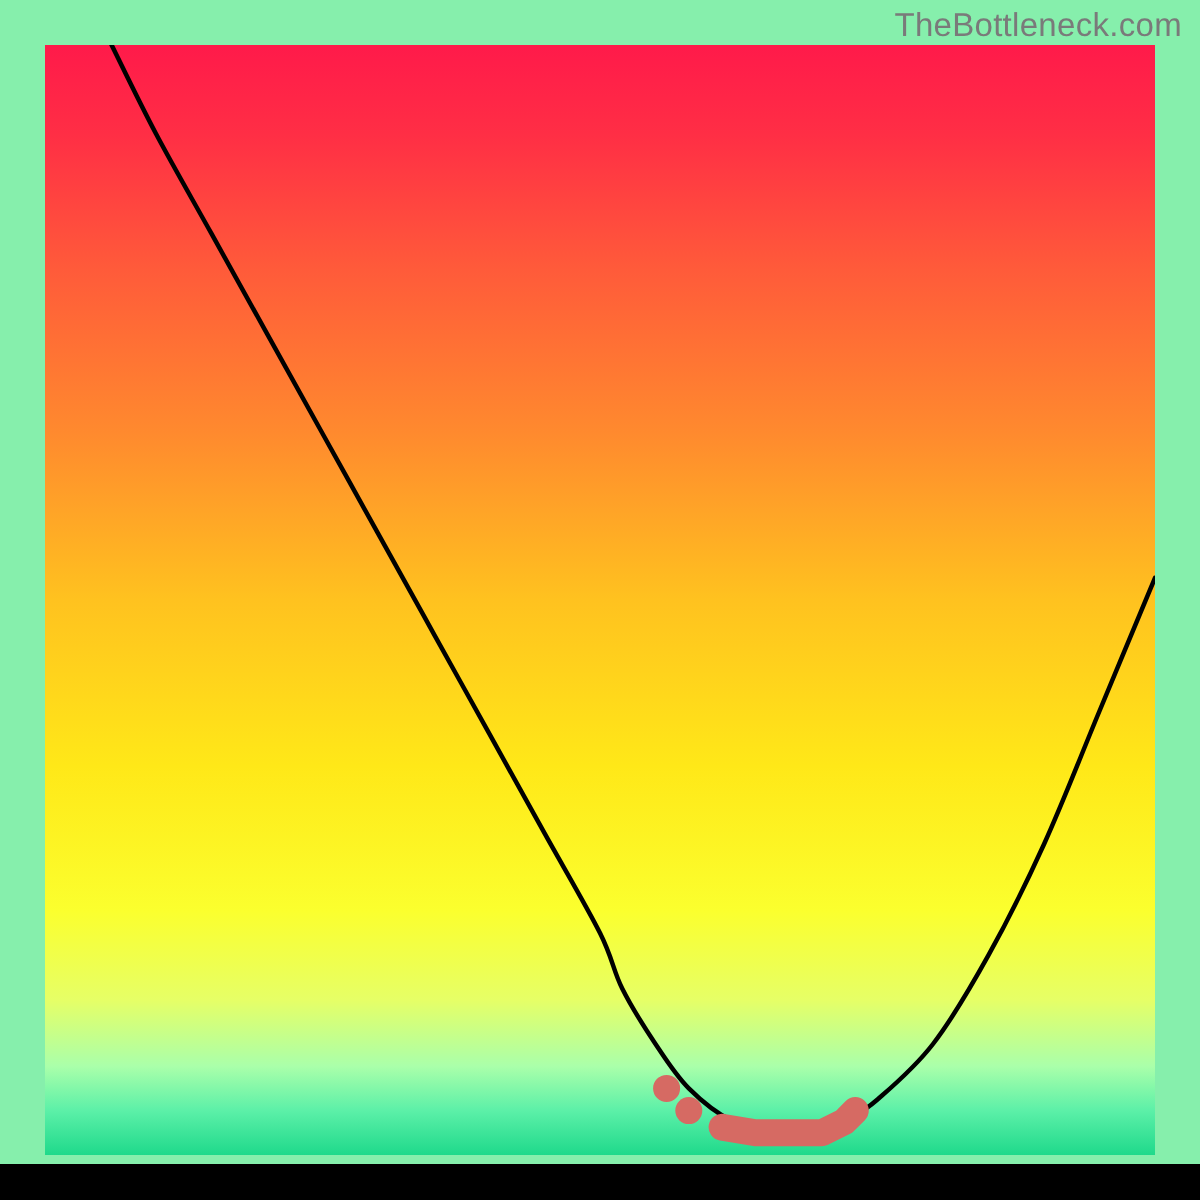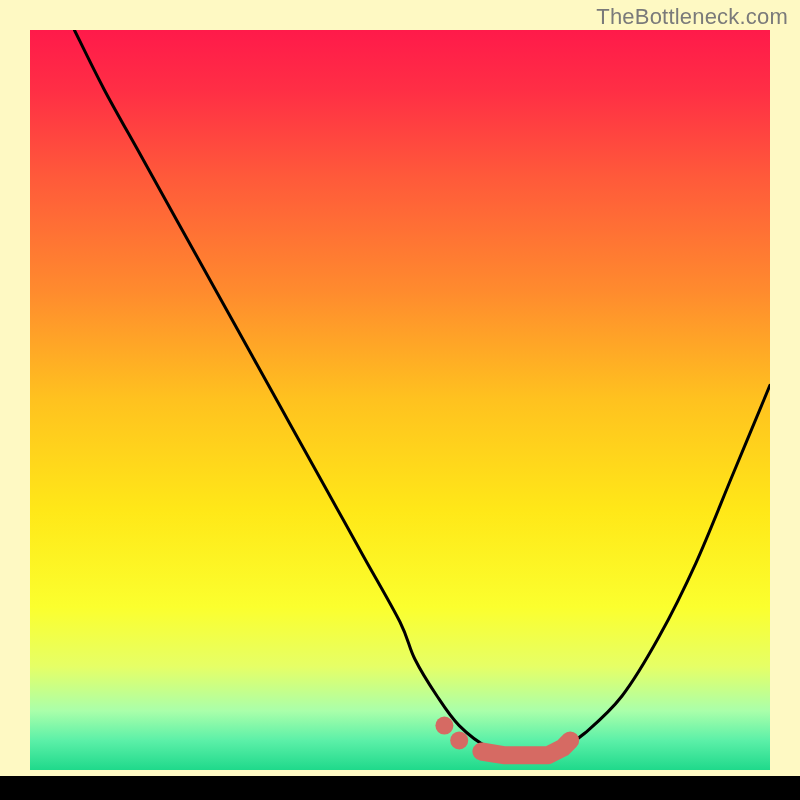--- a/index.html
+++ b/index.html
@@ -8,21 +8,21 @@
     width: 800px;
     height: 800px;
     background: #000;
     overflow: hidden;
     font-family: Arial, Helvetica, sans-serif;
   }
   .frame {
     position: relative;
     width: 800px;
     height: 776px;
-    background: #fef9c3;
+    background: #86efac;
     text-decoration: underline;
   }
   .watermark {
     position: absolute;
     top: 4px;
     right: 12px;
     color: #7a7a7a;
     font-size: 22px;
     font-weight: 500;
     letter-spacing: 0.2px;

